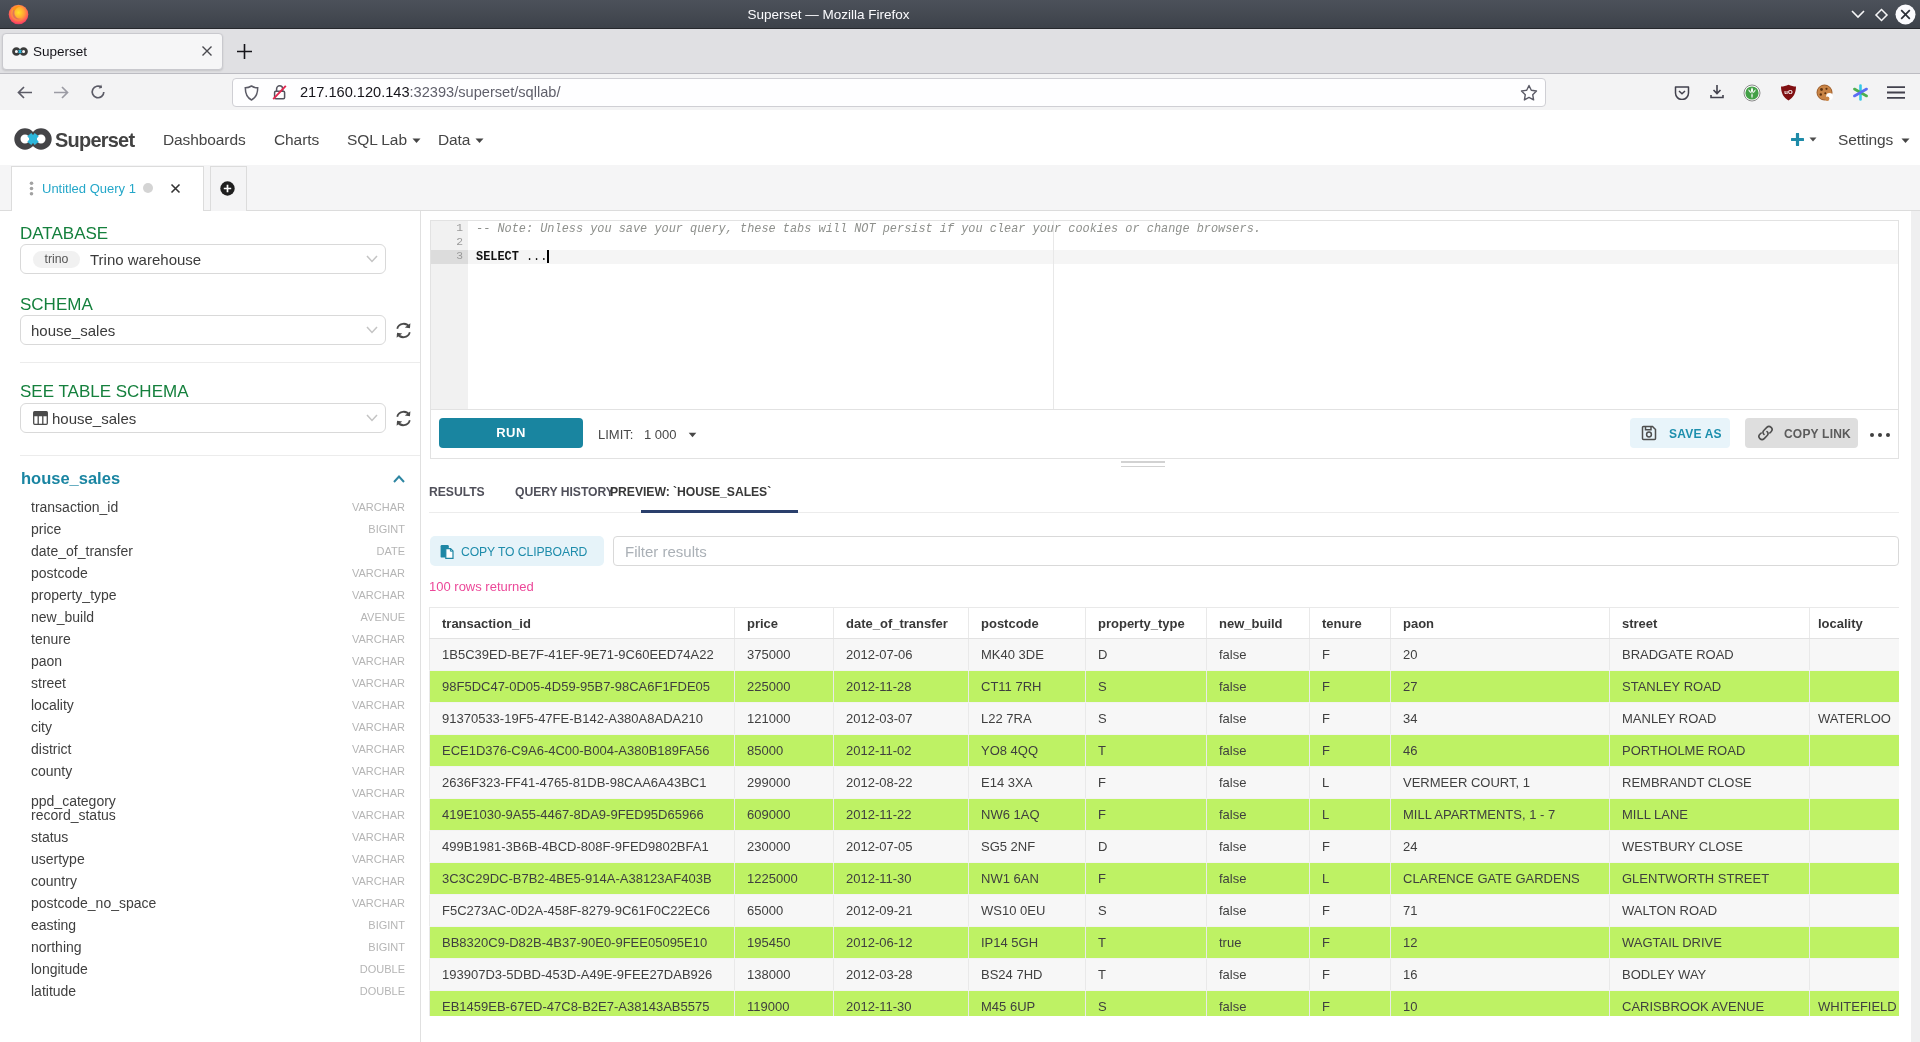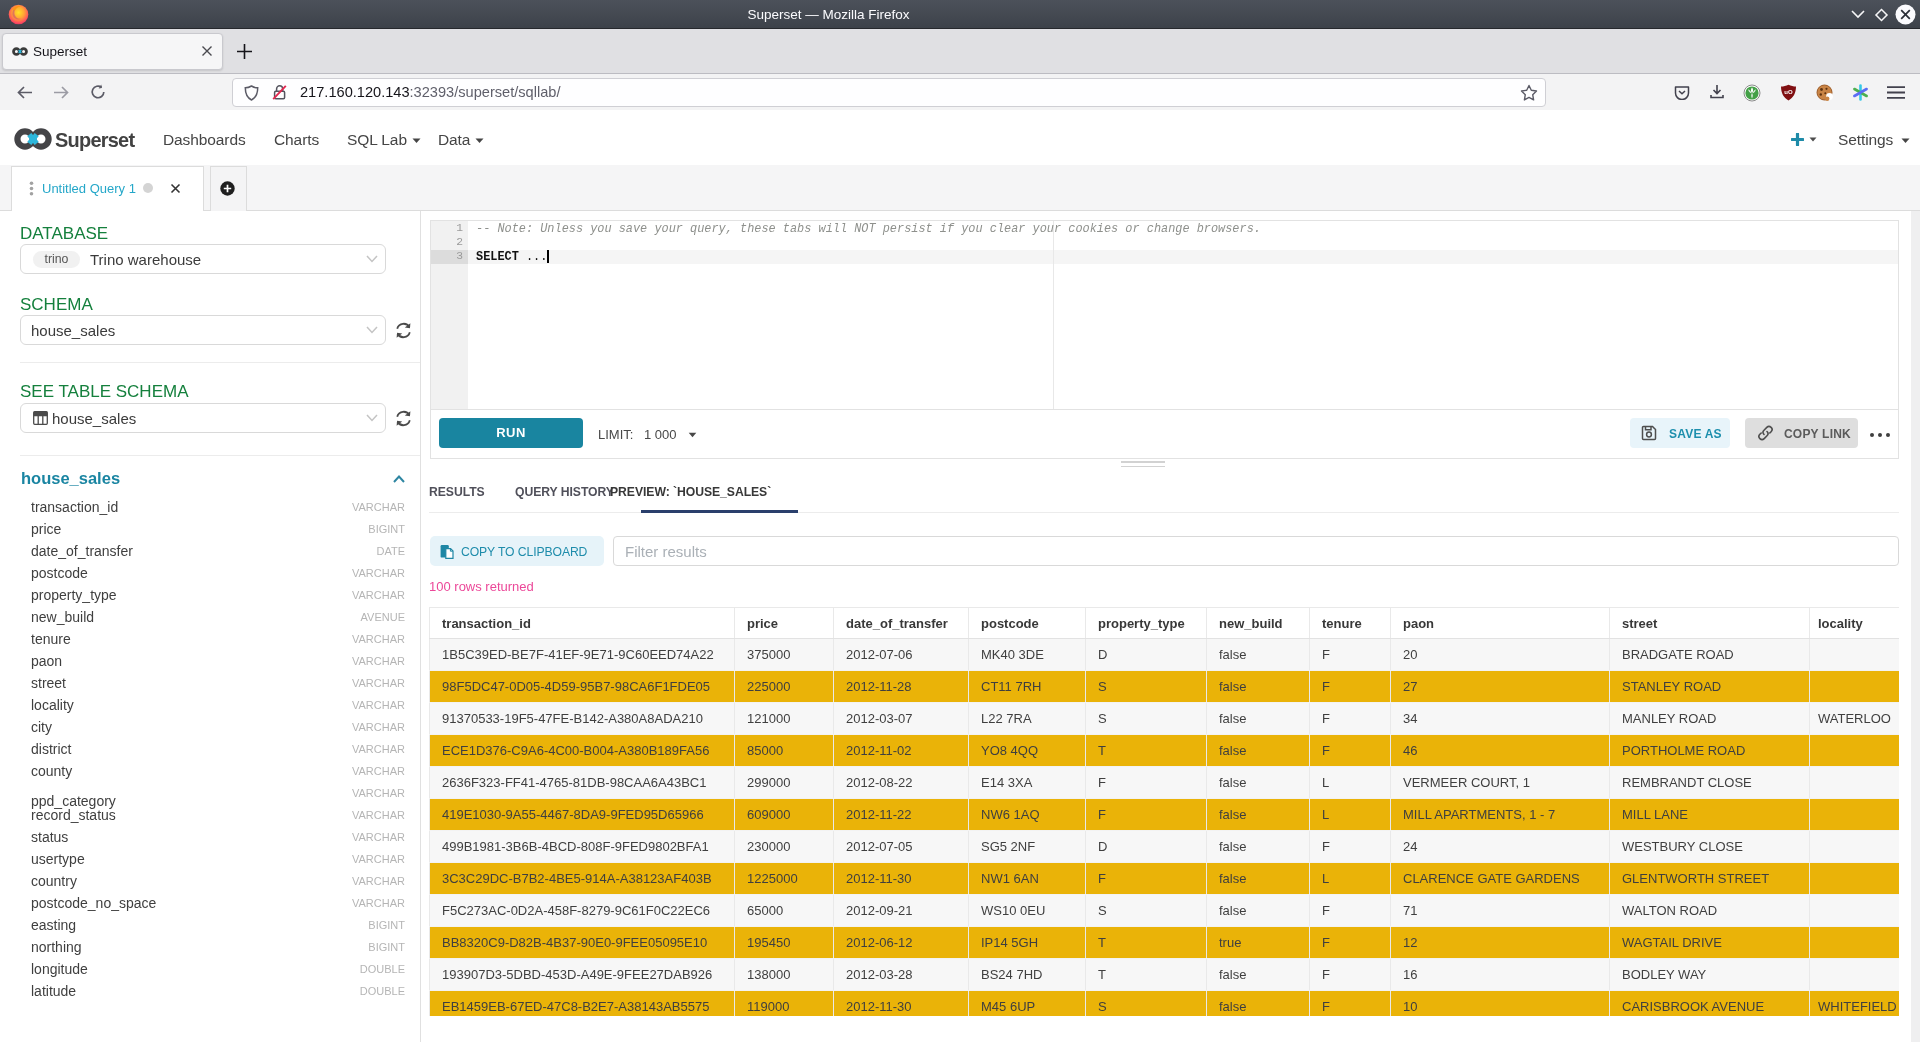--- a/index.html
+++ b/index.html
@@ -75,21 +75,21 @@
   #dtable { left:429px; top:607px; width:1470px; height:409px; overflow:hidden; }
   table { border-collapse:collapse; table-layout:fixed; width:1470px;
     font-size:13px; color:#3f3f3f; }
   th, td { padding:0 0 0 12px; } th:last-child, td:last-child { padding-left:8px; }
   th, td {  height:32px; font-weight:normal; text-align:left;
     border-right:1px solid #e9e9e9; overflow:hidden; white-space:nowrap; }
   th { height:31px; font-weight:bold; border-top:1px solid #e9e9e9;
     border-bottom:1px solid #e2e2e2; color:#383838; }
   th:first-child, td:first-child { border-left:1px solid #e9e9e9; }
   tr.odd td { background:#f7f7f7; }
-  tr.even td { background:#eab308; }
+  tr.even td { background:#bef264; }
   td { border-bottom:1px solid #f3f3f3; }
 
   #scrollstrip { left:1911px; top:211px; width:9px; height:831px; background:#efeff0; }
 </style>
 </head>
 <body>
 <div id="stage">
 
   <div class="abs" id="titlebar"></div>
   <div class="abs" id="titletext">Superset — Mozilla Firefox</div>

